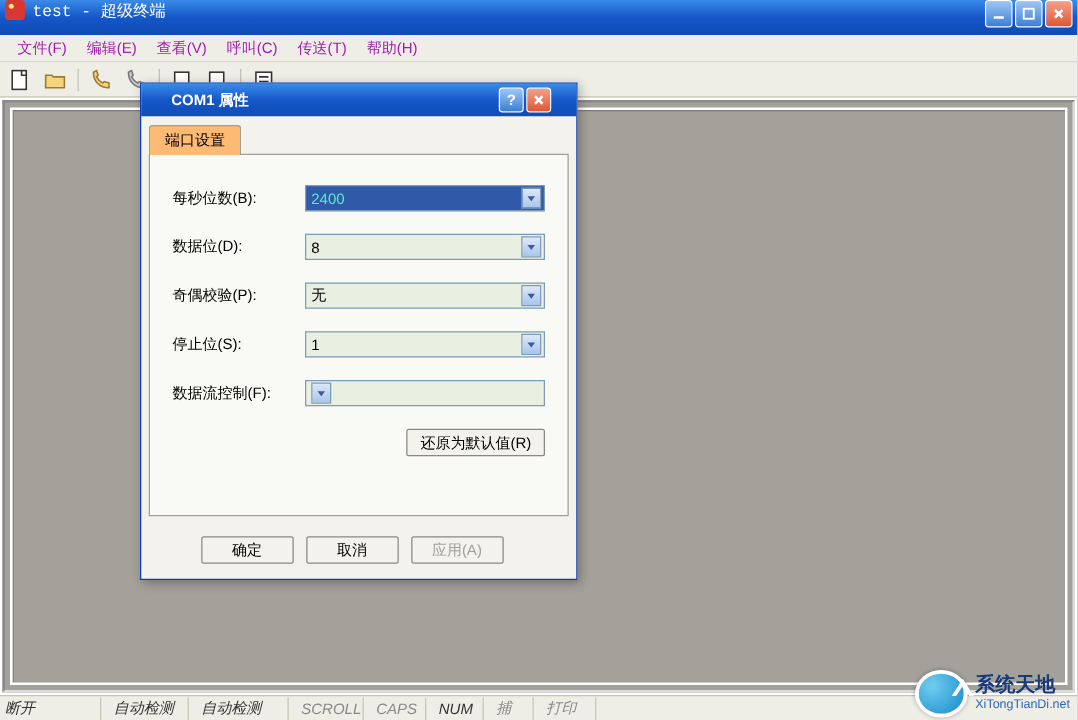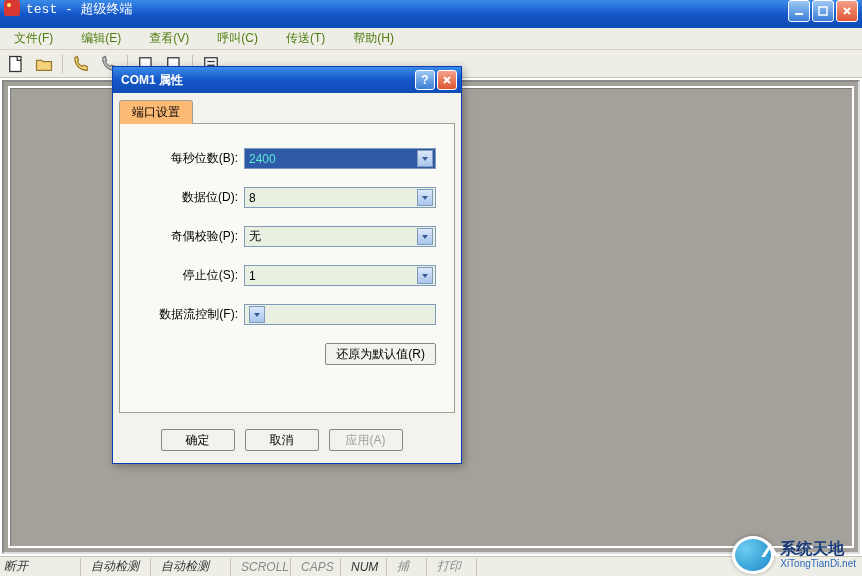--- a/index.html
+++ b/index.html
@@ -10,50 +10,50 @@
 .titlebar { height: 28px; background: linear-gradient(to bottom, #3a8be8 0%, #1557c9 50%, #0f4cb5 100%); display: flex; padding: 0 4px; color: #fff; }
 .titlebar .app-icon { width: 16px; height: 16px; background: #d93832; border-radius: 3px; margin-right: 6px; position: relative; }
 .titlebar .app-icon::after { content:""; position:absolute; left:3px; top:3px; width:4px; height:4px; background:#ffe86b; border-radius:50%; }
 .titlebar .title-text { flex: 1; font-size: 13px; font-family: "courier new", monospace; }
 .win-controls { display: flex; gap: 2px; }
 .win-btn { width: 22px; height: 22px; border: 1px solid #fff; border-radius: 3px; display: flex; align-items: center; justify-content: center; font-family: "Marlett", sans-serif; cursor: pointer; }
 .min-btn, .max-btn { background: linear-gradient(to bottom, #9ec7f5, #3a7fd6); }
 .close-btn { background: linear-gradient(to bottom, #f5a089, #df5634); }
 .win-btn svg { width: 12px; height: 12px; }
 
-.menubar { height: 22px; background: #efeee6; border-bottom: 1px solid #d6d2c2; display: flex; align-items: center; padding: 0 6px; color: #4d7c0f; gap: 12px; }
+.menubar { height: 22px; background: #efeee6; border-bottom: 1px solid #d6d2c2; display: flex; align-items: center; padding: 0 6px; color: #a21caf; }
 .menubar .menu-item { padding: 2px 8px; cursor: default; }
 
 .toolbar { height: 28px; background: #efeee6; border-bottom: 1px solid #c8c4b4; display: flex; align-items: center; padding: 0 6px; gap: 8px; }
 .tool-icon { width: 20px; height: 20px; display: flex; align-items: center; justify-content: center; cursor: pointer; }
 .tool-sep { width:1px; height:18px; background:#c5c1b2; }
 
 .workspace { flex: 1; background: #a4a09a; border: 2px inset #ddd; position: relative; margin: 2px; }
 .inner-frame { position:absolute; left:4px; top:4px; right:4px; bottom:4px; border: 2px solid #fff; background:#a4a09a; box-shadow: inset 1px 1px 0 #7b7b7b; }
 
 .statusbar { height: 20px; background: #efeee6; border-top: 1px solid #c8c4b4; display: flex; align-items: center; font-style: italic; }
 .statusbar .panel { padding: 1px 10px; border-left: 1px solid #c8c4b4; height: 18px; display:flex; align-items:center; color:#888; }
 .statusbar .panel:first-child { border-left:none; color:#333; padding-left:4px; }
 .statusbar .panel.dark { color:#333; }
 
 
 .dialog { position: absolute; left: 112px; top: 66px; width: 350px; background: #f3f2ec; border: 1px solid #0a3db5; box-shadow: 2px 2px 8px rgba(0,0,0,0.3); }
-.dlg-titlebar { height: 26px; background: linear-gradient(to bottom, #3a8be8 0%, #1557c9 50%, #0f4cb5 100%); display: flex; align-items: center; padding: 0 4px; color: #fff; font-weight: bold; }
+.dlg-titlebar { height: 26px; background: linear-gradient(to bottom, #3a8be8 0%, #1557c9 50%, #0f4cb5 100%); display: flex; align-items: center; padding: 0 20px; color: #fff; font-weight: bold; }
 .dlg-titlebar .dlg-title { flex: 1; font-size: 12px; padding-left: 4px; }
 .dlg-ctrl { width: 20px; height: 20px; border: 1px solid #fff; border-radius: 3px; margin-left: 2px; display: flex; align-items: center; justify-content: center; cursor: pointer; }
 .help-btn { background: linear-gradient(to bottom, #9ec7f5, #3a7fd6); color:#fff; font-weight:bold; }
 .close-btn2 { background: linear-gradient(to bottom, #f5a089, #df5634); }
 
 .tab-area { padding: 6px; }
 .tab-header { display: flex; position: relative; top: 1px; z-index:2; }
 .tab { background: #fdba74; border: 1px solid #a0a090; border-bottom: none; padding: 3px 12px; border-radius: 3px 3px 0 0; font-size: 12px; }
 .tab-body { border: 1px solid #a0a090; background: #f9f9f5; padding: 24px 18px 16px 18px; min-height: 290px; }
 
 .form-row { display: flex; align-items: center; margin-bottom: 18px; }
-.form-row label { width: 100px; text-align: right; margin-right: 6px; }
+.form-row label { width: 100px; margin-right: 6px; }
 .select-box { flex:1; display: flex; align-items: center; height: 21px; border: 1px solid #7e9cb9; background: #e9f0e2; padding: 0 2px 0 4px; position: relative; }
 .select-box.focused { background: #2f5aa8; color:#5eead4; }
 .select-box .sel-text { flex:1; font-size:12px; }
 .select-box .sel-arrow { width: 16px; height: 17px; background: linear-gradient(to bottom, #dce8fa, #a9c5ec); border: 1px solid #7e9cb9; display:flex; align-items:center; justify-content:center; }
 .select-box .sel-arrow svg { width:8px; height:8px; }
 
 .restore-row { text-align: right; margin-top: 8px; }
 .btn { height: 22px; padding: 0 10px; background: #f3f2ec; border: 1px solid #888; border-radius: 2px; font-size: 12px; cursor: pointer; font-family: inherit; }
 .btn.disabled { color:#a0a0a0; cursor:default; }
 

